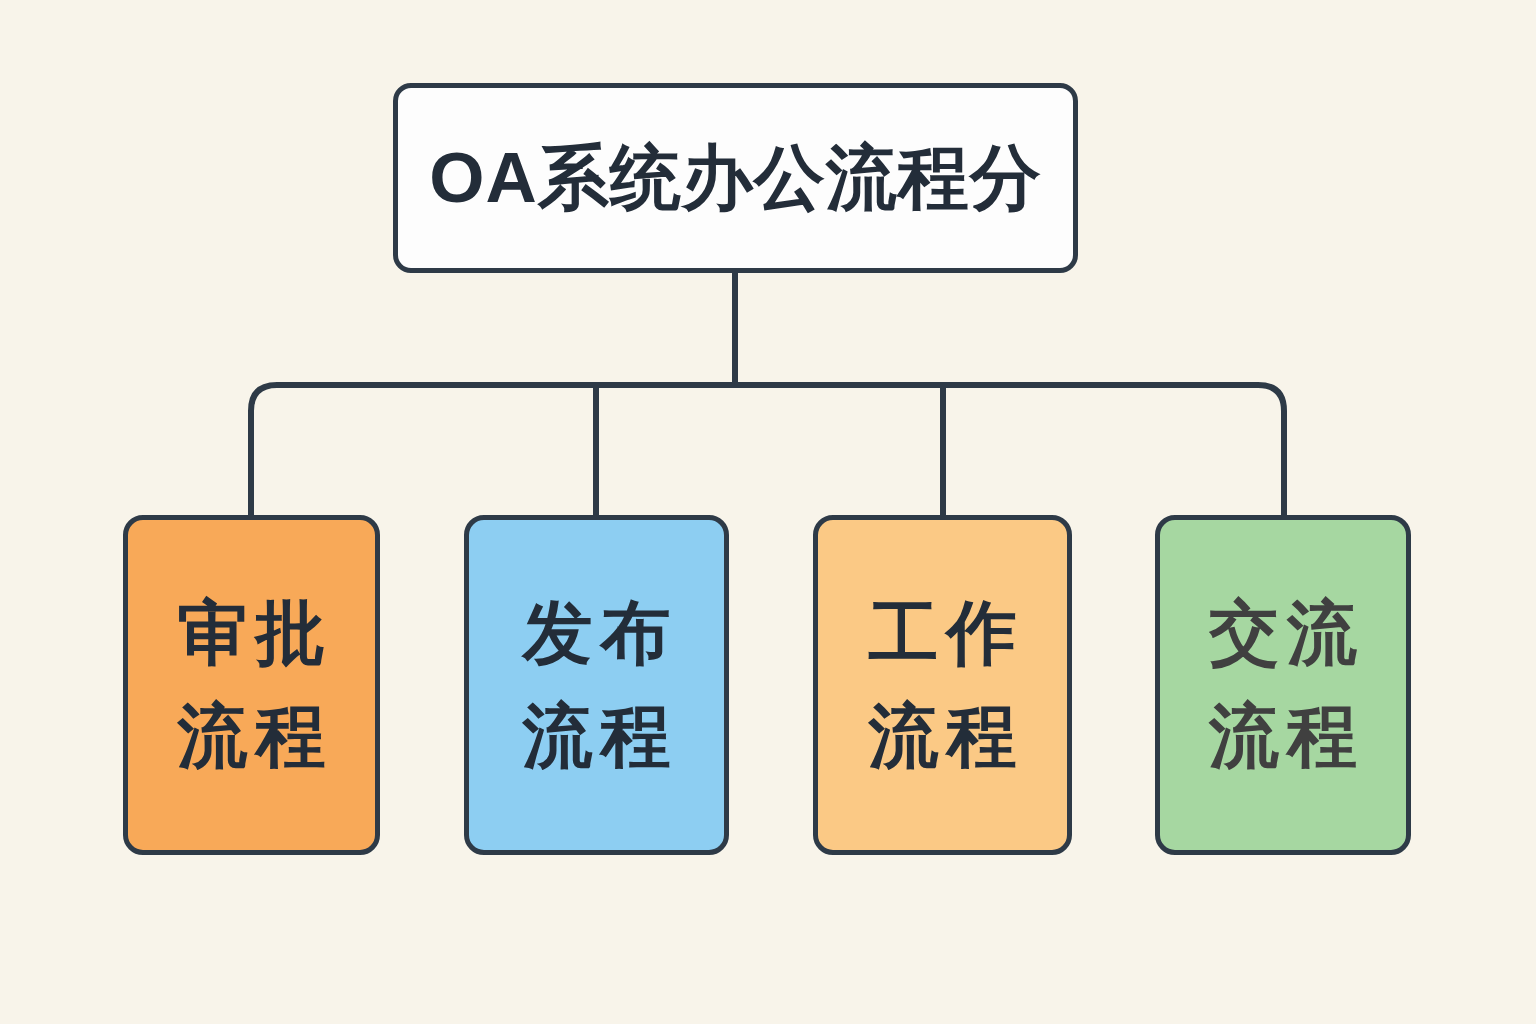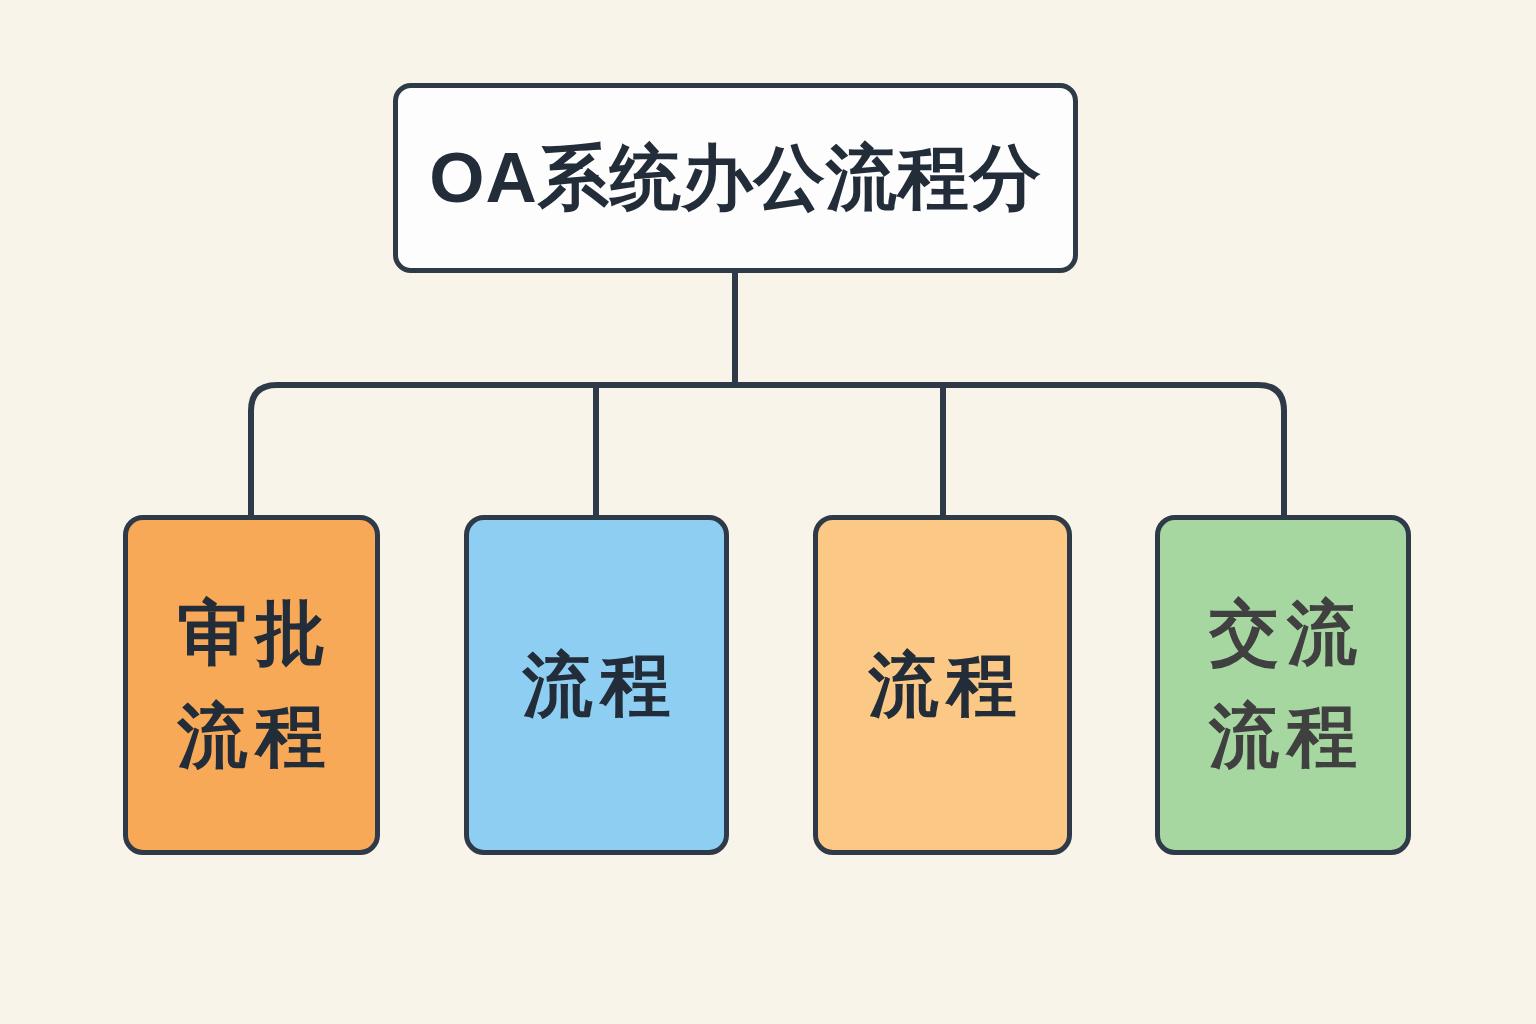--- a/index.html
+++ b/index.html
@@ -80,26 +80,28 @@
 
   <div class="node child pos-1" style="background: rgb(248, 169, 88); border-color: rgb(46, 58, 71); color: rgb(35, 45, 57);">
     <div class="node-label">
       <span>审批</span>
       <span>流程</span>
     </div>
   </div>
 
   <div class="node child pos-2" style="background: rgb(141, 206, 242); border-color: rgb(46, 58, 71); color: rgb(35, 45, 57);">
     <div class="node-label">
+      <span>发布</span>
       <span>流程</span>
     </div>
   </div>
 
   <div class="node child pos-3" style="background: rgb(251, 201, 133); border-color: rgb(46, 58, 71); color: rgb(35, 45, 57);">
     <div class="node-label">
+      <span>工作</span>
       <span>流程</span>
     </div>
   </div>
 
   <div class="node child pos-4" style="background: rgb(166, 215, 161); border-color: rgb(46, 58, 71); color: #404040;">
     <div class="node-label">
       <span>交流</span>
       <span>流程</span>
     </div>
   </div>

